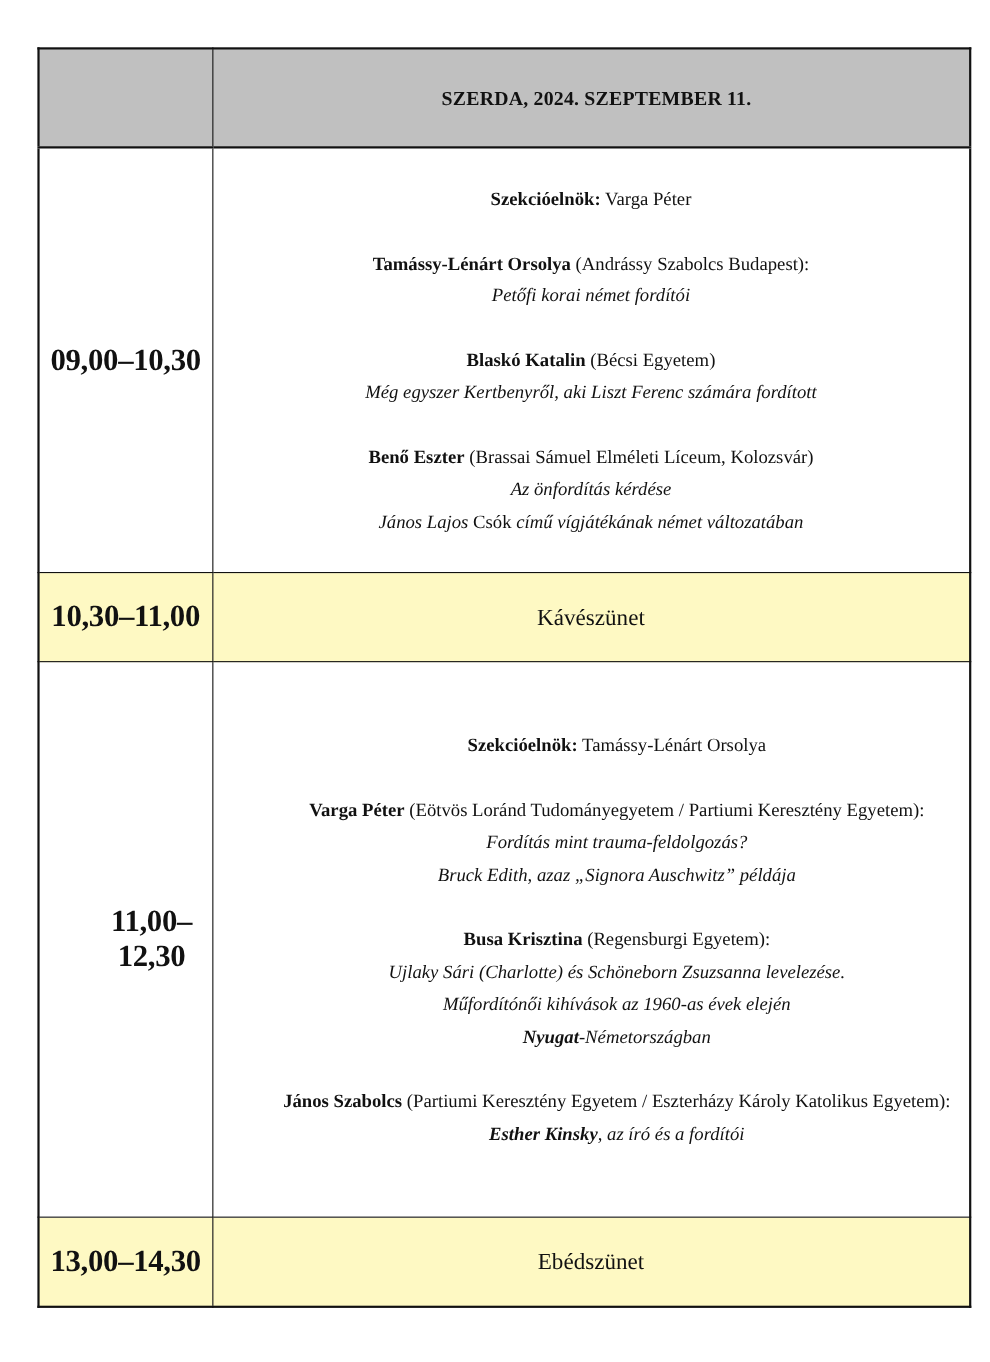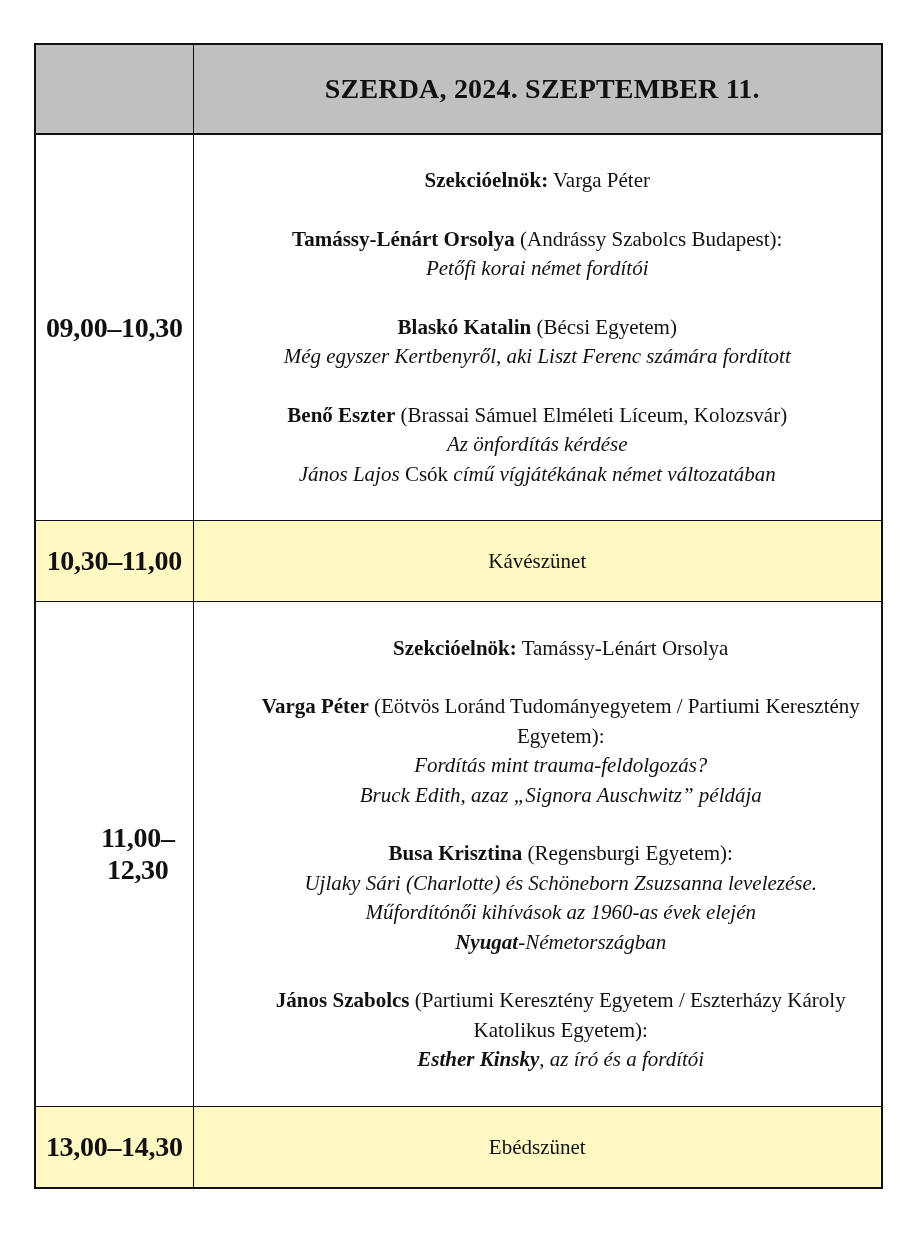--- a/index.html
+++ b/index.html
@@ -7,27 +7,27 @@
   table.prog {
     position: absolute; left: 34px; top: 43px; width: 849px;
     border-collapse: collapse; table-layout: fixed;
   }
   table.prog td {
     border: 1px solid #111; padding: 0; vertical-align: middle; text-align: center;
   }
   table.prog { border: 2px solid #111; }
   tr.head td { background: #c0c0c0; height: 88px; border-bottom: 2px solid #111; }
   .col-time { width: 158px; }
-  .head-title { font-weight: bold; font-size: 28px; letter-spacing: 0.2px; padding-left: 10px; }
+  .head-title { font-weight: bold; font-size: 18px; letter-spacing: 0.2px; padding-left: 10px; }
   .time { font-weight: bold; font-size: 28px; letter-spacing: -0.3px; }
   tr.break td { background: #fef9c3; height: 80px; }
   .break-label { font-weight: normal; font-size: 21px; }
   tr.sess1 td { height: 385px; }
   tr.sess2 td { height: 504px; padding-left: 47px; }
-  .sess { padding: 26px 16px 26px 16px; font-size: 21px; line-height: 29.5px; }
+  .sess { padding: 26px 16px 26px 16px; font-size: 17px; line-height: 29.5px; }
   .chair { margin-bottom: 29px; }
   .talk { margin-bottom: 29px; }
   .talk:last-child { margin-bottom: 0; }
   .b { font-weight: bold; }
   .i { font-style: italic; }
   .line { display: block; }
 </style>
 </head>
 <body>
 

